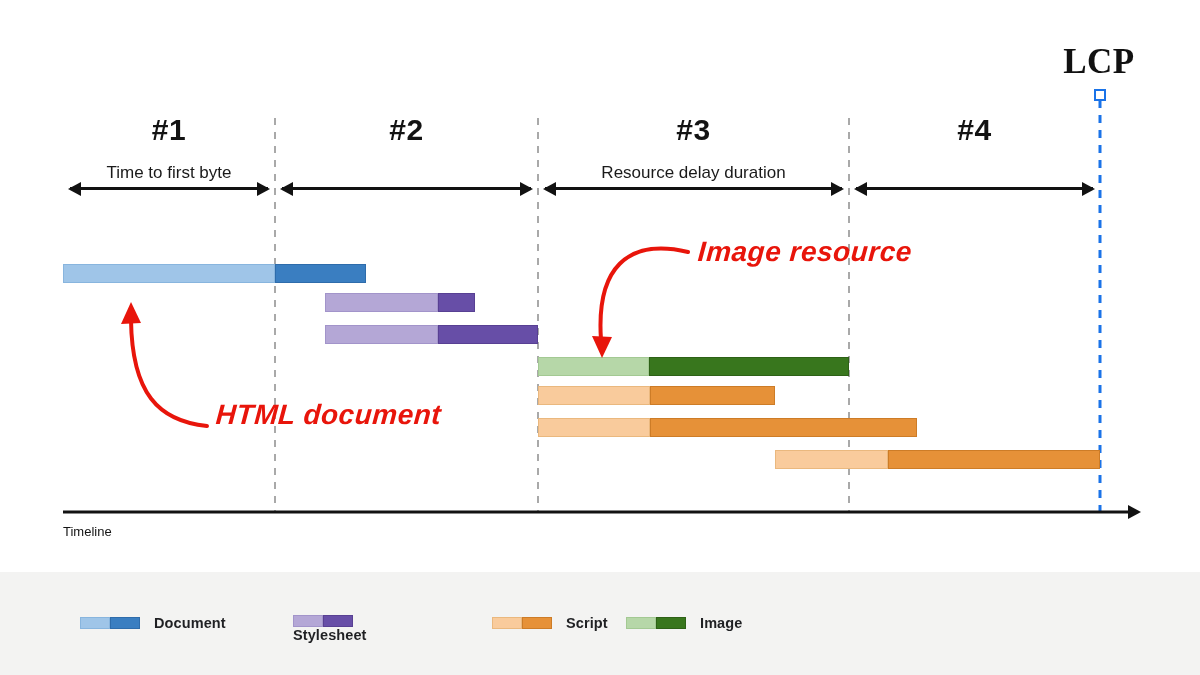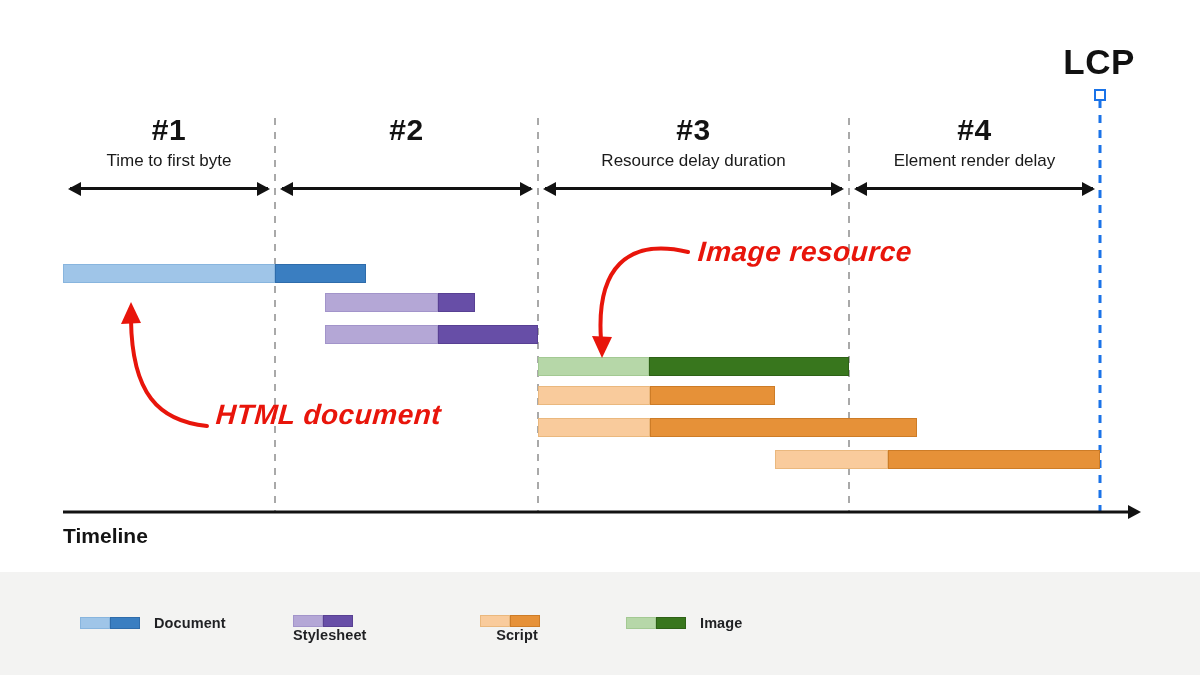--- a/index.html
+++ b/index.html
@@ -24,51 +24,52 @@
     background:#f3f3f2; z-index:0;
   }
   .legend-item { position:absolute; top:615px; display:flex; align-items:center; z-index:6;padding-left:17px; }
   .legend-swatch { display:flex; }
   .legend-swatch span { width:30px; height:12px; display:block; box-sizing:border-box; }
   .legend-label { margin-left:14px; font-size:14.5px; font-weight:700; color:#1f2023; letter-spacing:0.1px; }
 
   
   .phase { position:absolute; top:114px; height:76px; text-align:center; }
   .phase-number { font-size:30px; font-weight:700; color:#131313; line-height:32px; letter-spacing:0.5px; }
-  .phase-label  { font-size:17px; font-weight:400; color:#1a1a1a; margin-top:5px; }
+  .phase-label  { font-size:17px; font-weight:400; color:#1a1a1a; margin-top:17px; }
   .phase-arrow  { position:absolute; bottom:0; left:7px; right:7px; height:3px; background:#121212; }
   .phase-arrow::before {
     content:''; position:absolute; left:-2px; top:-5.5px;
     border-style:solid; border-width:7px 13px 7px 0;
     border-color:transparent #121212 transparent transparent;
   }
   .phase-arrow::after {
     content:''; position:absolute; right:-2px; top:-5.5px;
     border-style:solid; border-width:7px 0 7px 13px;
     border-color:transparent transparent transparent #121212;
   }
 
   
   .bar-seg { position:absolute; height:19px; box-sizing:border-box; border:1px solid transparent; }
 
   
   #lcp-title {
     position:absolute; top:42px; font-size:35px; font-weight:800;
     color:#111; letter-spacing:0.5px; transform:translateX(-50%);
     z-index:5;
+    font-family:Liberation Serif, serif;
   }
   #lcp-marker {
     position:absolute; width:8px; height:8px; background:#fff;
     border:2.5px solid #1a73e8; box-sizing:content-box; z-index:5;
   }
 
   
   #timeline-label {
     position:absolute; left:63px; top:524px;
-    font-size:21px; font-weight:700; color:#141414; z-index:5;
+    font-size:13px; font-weight:400; color:#141414; z-index:5;
   }
 
   
   .annotation-text {
     position:absolute; font-style:italic; font-weight:600;
     font-size:28px; transform:skewX(-4deg);
     letter-spacing:0.5px; white-space:nowrap; z-index:5;
   }
 </style>
 </head>
@@ -128,40 +129,39 @@
         <div class="phase-number">#2</div>
         <div class="phase-arrow"></div>
       </div>
       <div class="phase" style="left: 538px; width: 311px;">
         <div class="phase-number">#3</div>
         <div class="phase-label">Resource delay duration</div>
         <div class="phase-arrow"></div>
       </div>
       <div class="phase" style="left: 849px; width: 251px;">
         <div class="phase-number">#4</div>
-        <div class="phase-label">Element render delay</div>
         <div class="phase-arrow"></div>
       </div>
     </div>
   <div id="legend-root">
       <div class="legend-item" style="left: 63px;">
         <span class="legend-swatch">
           <span style="background:#9fc5e8;border:1px solid #88b5de"></span>
           <span style="background:#3a7ec1;border:1px solid #2e6cab"></span>
         </span>
         <span class="legend-label">Document</span>
       </div>
       <div class="legend-item" style="left: 262px; flex-direction: column;">
         <span class="legend-swatch">
           <span style="background:#b4a7d6;border:1px solid #a294ca"></span>
           <span style="background:#674ea7;border:1px solid #584093"></span>
         </span>
         <span class="legend-label">Stylesheet</span>
       </div>
-      <div class="legend-item" style="left: 463px; flex-direction: column;">
+      <div class="legend-item" style="left: 475px;">
         <span class="legend-swatch">
           <span style="background:#f9cb9c;border:1px solid #eab87e"></span>
           <span style="background:#e69138;border:1px solid #cd7c27"></span>
         </span>
         <span class="legend-label">Script</span>
       </div>
       <div class="legend-item" style="left: 609px;">
         <span class="legend-swatch">
           <span style="background:#b6d7a8;border:1px solid #a3c993"></span>
           <span style="background:#38761d;border:1px solid #2d6116"></span>

